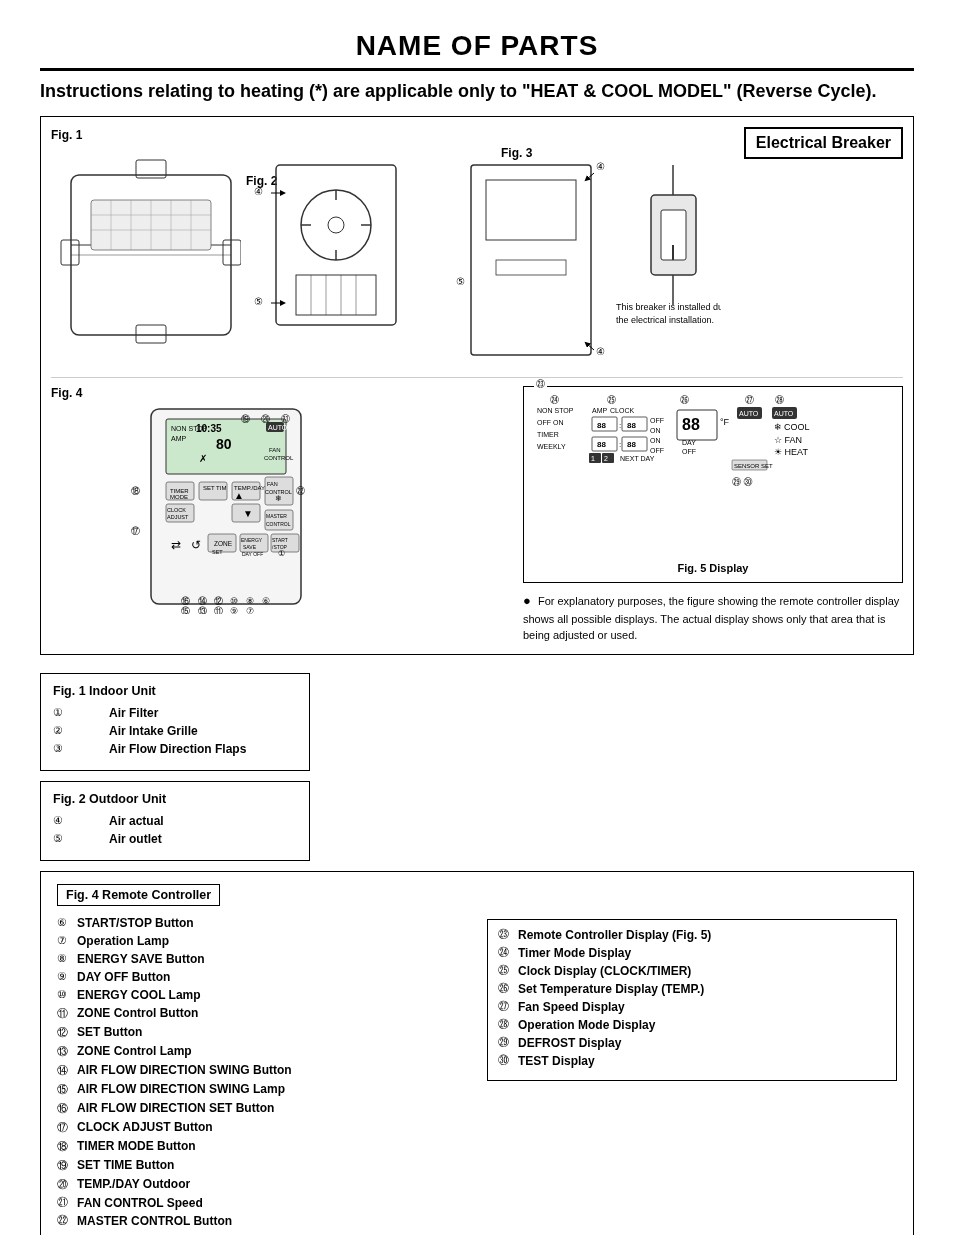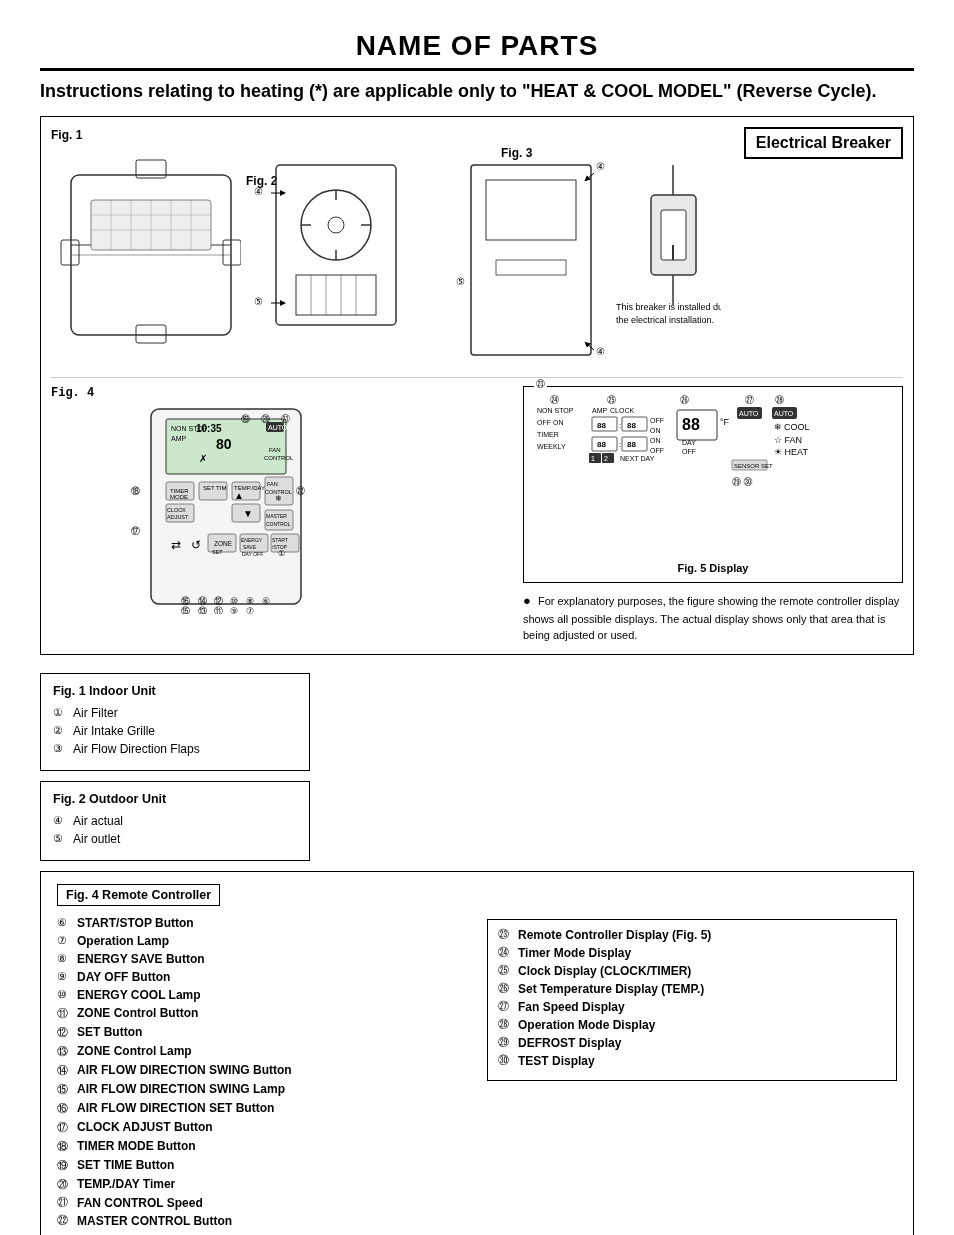--- a/index.html
+++ b/index.html
@@ -163,21 +163,21 @@
       right: 40px;
       font-size: 14px;
       font-weight: bold;
     }
     
     .fig5-note {
       font-size: 11px;
       line-height: 1.5;
       margin-top: 8px;
     }
-    .bold-text { font-weight: normal; }
+    .bold-text { font-weight: bold; margin-left: 36px; }
   </style>
 </head>
 <body>
 
 <div class="page">
 
   <div class="page-title">NAME OF PARTS</div>
   <div class="title-underline"></div>
   <div class="instruction-note">Instructions relating to heating (*) are applicable only to "HEAT &amp; COOL MODEL" (Reverse Cycle).</div>
 
@@ -290,21 +290,21 @@
 
         <text x="175" y="165" font-size="9" fill="#000">This breaker is installed during</text>
         <text x="175" y="178" font-size="9" fill="#000">the electrical installation.</text>
       </svg>
 
     </div>
 
     <div style="display:flex; flex-direction:row; width:100%; min-height:220px; position:relative; margin-top:10px; border-top: 1px solid #ccc; padding-top:8px;">
 
       <div style="flex:1; position:relative; min-height:210px;">
-        <span class="fig-label" style="display:block; font-family:Liberation Mono, monospace;">Fig. 4</span>
+        <span class="fig-label" style="display:block; ">Fig. 4</span>
         <svg width="350" height="210">
 
           <rect x="100" y="5" width="150" height="195" rx="8" fill="#f5f5f5" stroke="#333" stroke-width="1.5"></rect>
 
           <rect x="115" y="15" width="120" height="55" rx="2" fill="#cce8cc" stroke="#333" stroke-width="1"></rect>
 
           <text x="120" y="27" font-size="7" fill="#000">NON STOP</text>
 
           <text x="120" y="37" font-size="7" fill="#000">AMP</text>
 
@@ -560,21 +560,21 @@
           <li>
               <span class="circ-num">⑱</span>
               <span class="item-label">TIMER MODE Button</span>
             </li>
           <li>
               <span class="circ-num">⑲</span>
               <span class="item-label">SET TIME Button</span>
             </li>
           <li>
               <span class="circ-num">⑳</span>
-              <span class="item-label">TEMP./DAY Timer</span>
+              <span class="item-label">TEMP./DAY Outdoor</span>
             </li>
           <li>
               <span class="circ-num">㉑</span>
               <span class="item-label">FAN CONTROL Speed</span>
             </li>
           <li>
               <span class="circ-num">㉒</span>
               <span class="item-label">MASTER CONTROL Button</span>
             </li>
         </ul>

